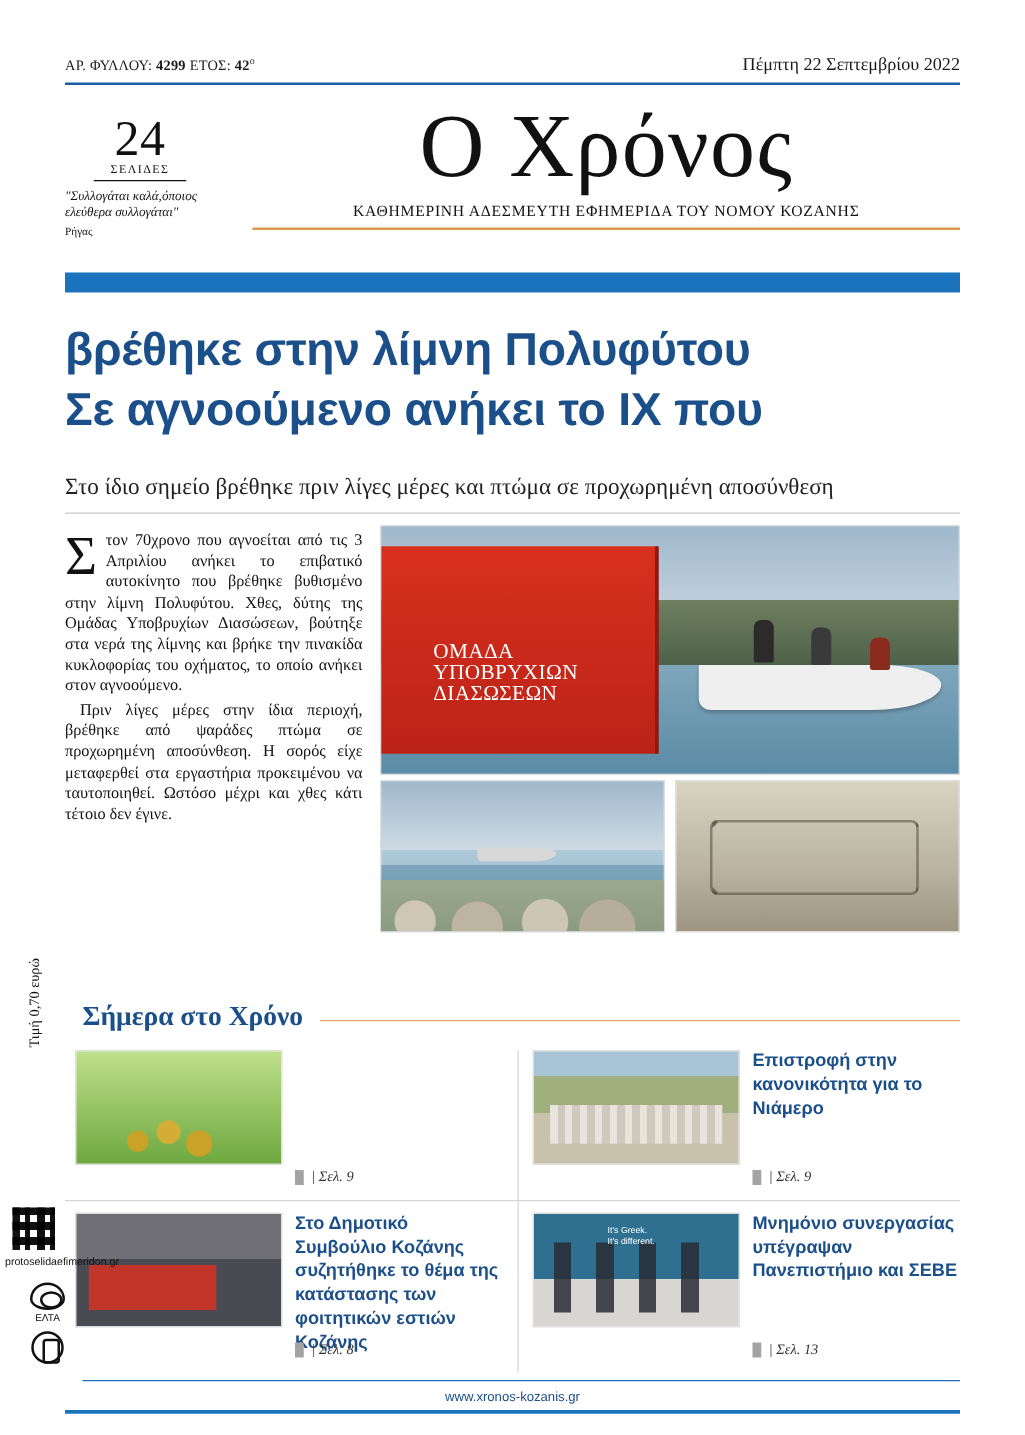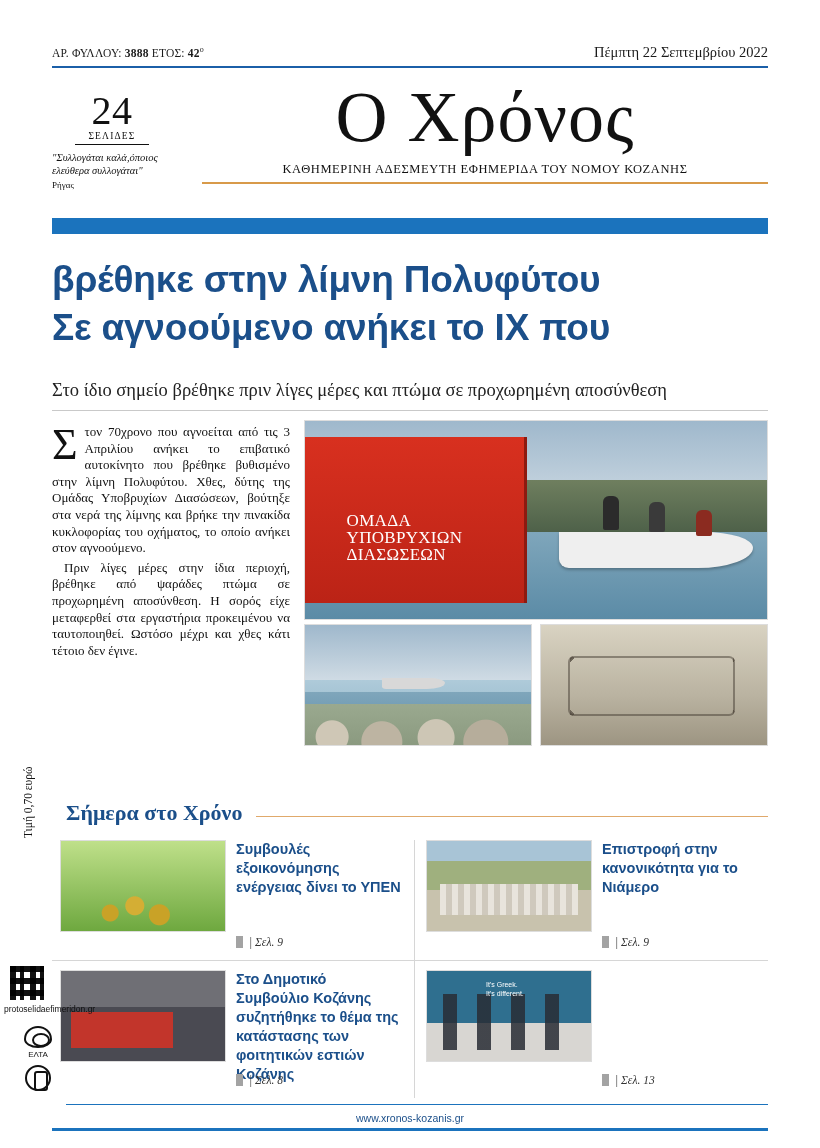--- a/index.html
+++ b/index.html
@@ -299,21 +299,21 @@
   }
 </style>
 </head>
 <body>
 
 <div class="page">
 
   <div class="masthead-top">
     <div class="issue-line">
       <span>ΑΡ. ΦΥΛΛΟΥ:</span>
-      <b>3888</b>
+      <b>4299</b>
       <span>ΕΤΟΣ:</span>
       <b>42</b><span class="sup">ο</span>
     </div>
     <div class="date-line">Πέμπτη 22 Σεπτεμβρίου 2022</div>
   </div>
   <div class="rule-top"></div>
 
   <div class="masthead">
     <div class="pages-badge">
       <div class="pages-num">24</div>
@@ -381,21 +381,20 @@
   </div>
 
   <div class="grid">
     <div class="vdiv"></div>
     <div class="hdiv"></div>
 
     <div class="cell r1 c1">
       <div class="thumb">
         <div class="th-coins"></div>
       </div>
-      <div class="text">Συμβουλές εξοικονόμησης ενέργειας δίνει το ΥΠΕΝ</div>
       <div class="page-ref">| Σελ. 9</div>
     </div>
 
     <div class="cell r1 c2 right">
       <div class="thumb">
         <div class="th-camp"></div>
       </div>
       <div class="text">Επιστροφή στην κανονικότητα για το Νιάμερο</div>
       <div class="page-ref">| Σελ. 9</div>
     </div>
@@ -409,20 +408,21 @@
     </div>
 
     <div class="cell r2 c2 right">
       <div class="thumb">
         <div class="th-meeting"></div>
         <div class="th-meeting-txt">
           <div>It's Greek.</div>
           <div>It's different.</div>
         </div>
       </div>
+      <div class="text">Μνημόνιο συνεργασίας υπέγραψαν Πανεπιστήμιο και ΣΕΒΕ</div>
       <div class="page-ref">| Σελ. 13</div>
     </div>
   </div>
 
   <div class="price-vert">Τιμή 0,70 ευρώ</div>
   <div class="qr"></div>
   <div class="qr-label">protoselidaefimeridon.gr</div>
   <div class="elta">
     <div class="horn"></div>
     <div class="lbl">ΕΛΤΑ</div>

